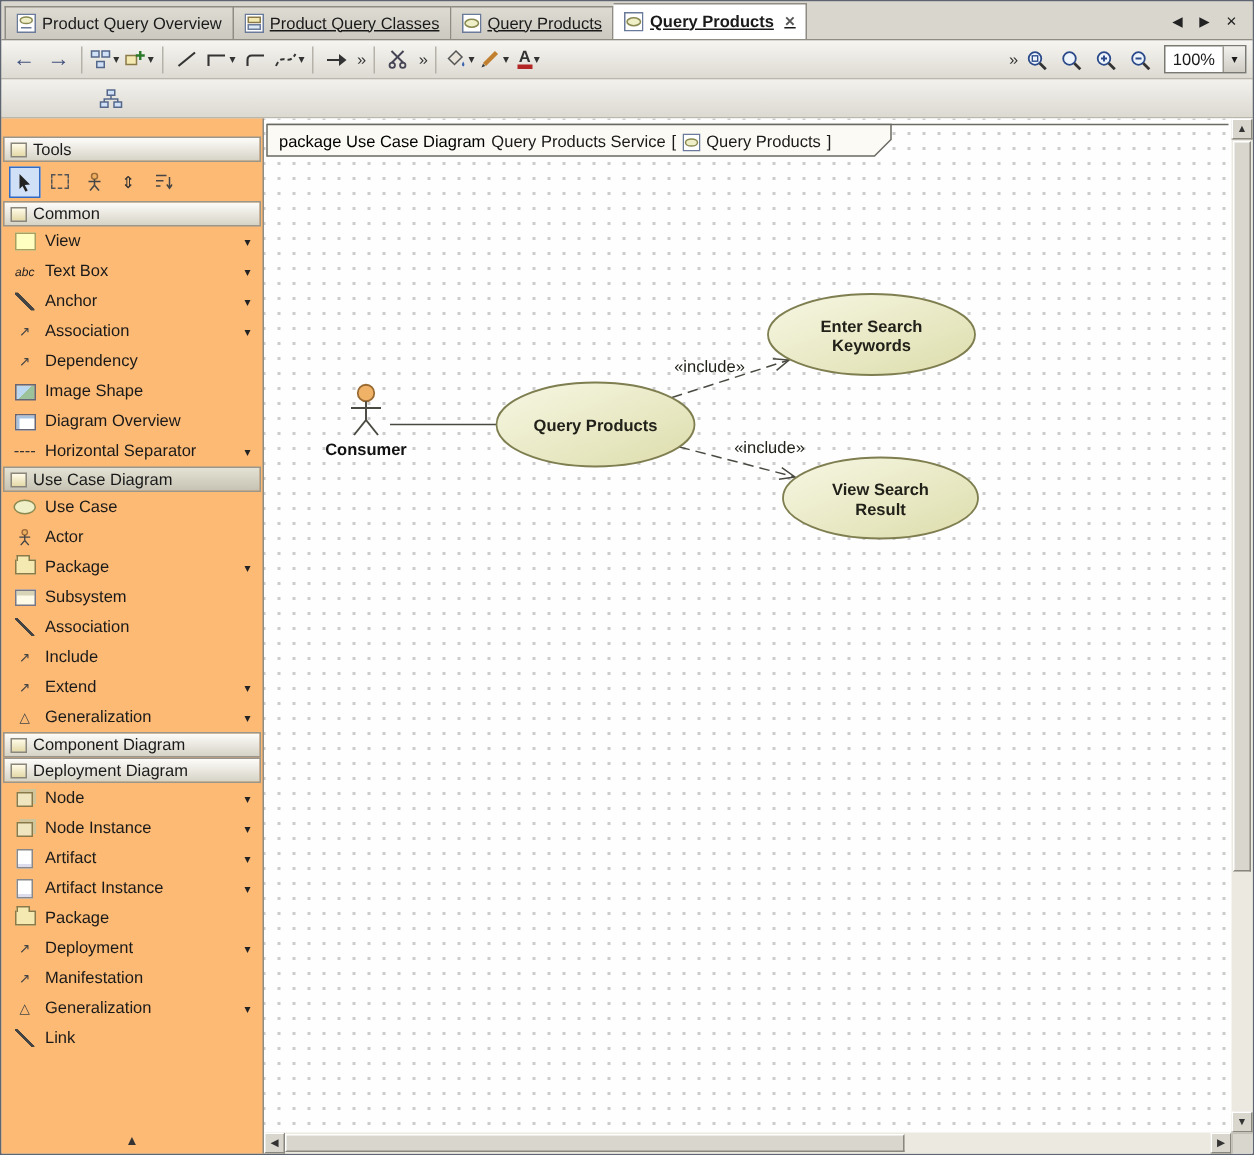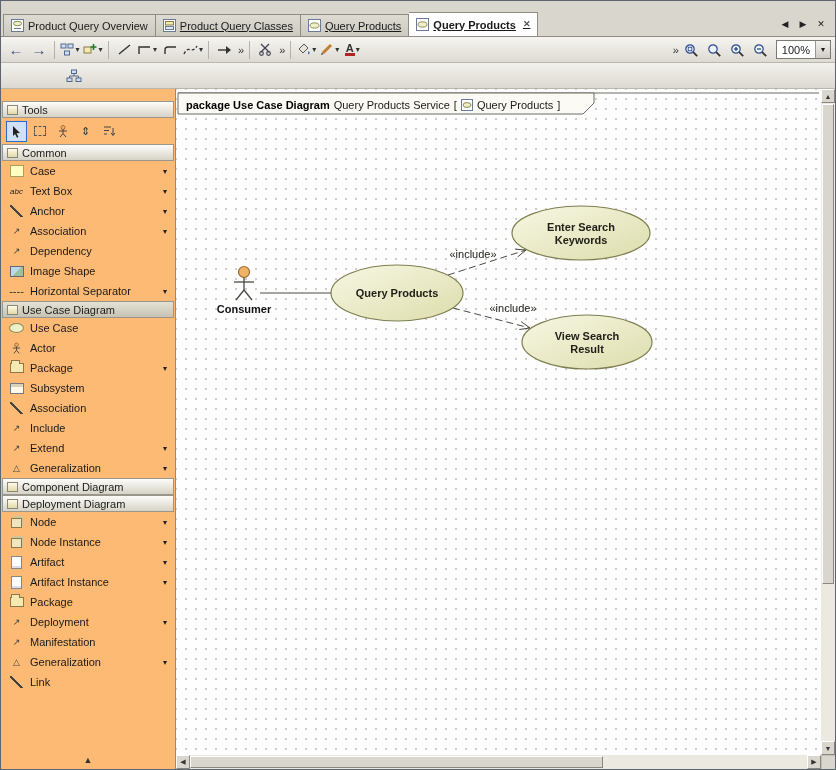--- a/index.html
+++ b/index.html
@@ -1,21 +1,21 @@
 <!DOCTYPE html>
 <html><head>
 <meta charset="utf-8">
 <style>
   *{box-sizing:border-box;margin:0;padding:0;}
   html,body{width:836px;height:770px;overflow:hidden;}
   body{font-family:"Liberation Sans",sans-serif;font-size:11px;color:#1a1a1a;background:#9aa0a8;}
   .window{width:836px;height:770px;border:1px solid #5d6570;background:#e8e5dc;display:flex;flex-direction:column;}
 
   
-  .tabbar{height:36px;background:#d9d6cd;display:flex;align-items:flex-end;padding:2px 2px 0 2px;border-bottom:1px solid #8f8c84;}
+  .tabbar{height:26px;background:#d9d6cd;display:flex;align-items:flex-end;padding:2px 2px 0 2px;border-bottom:1px solid #8f8c84;}
   .tab{display:flex;align-items:center;gap:4px;padding:0 7px;height:22px;border:1px solid #8f8c84;border-bottom:none;background:linear-gradient(#dedbd2,#ccc9c0);cursor:pointer;white-space:nowrap;}
   .tab + .tab{border-left:none;text-decoration:underline;}
   .tab.active{background:#ffffff;font-weight:bold;height:24px;}
   .tabicon{width:13px;height:13px;flex:0 0 auto;}
   .tab-close{font-size:9px;color:#555;margin-left:3px;line-height:1;}
   .tabnav{margin-left:auto;display:flex;align-items:center;gap:2px;padding:0 4px 4px 0;}
   .tabnav .nbtn{width:16px;height:16px;display:flex;align-items:center;justify-content:center;font-size:9px;color:#222;cursor:pointer;}
 
   
   .toolbar{height:26px;background:linear-gradient(#f6f5f1,#ddDAD2);border-bottom:1px solid #b9b6ae;display:flex;align-items:center;padding:0 4px;gap:1px;}
@@ -59,21 +59,21 @@
   .i-pkg::before{content:"";position:absolute;top:-4px;left:0;width:7px;height:3px;border:1px solid #8a7a4a;border-bottom:none;background:#f4e9b0;}
   .i-sub{width:14px;height:11px;border:1px solid #778;background:#fdfbe8;box-shadow:inset 0 3px 0 #d8d4b8;}
   .i-cube{width:11px;height:10px;border:1px solid #8a7a4a;background:#efe6c0;box-shadow:2px -2px 0 #cfc49a;margin-top:2px;}
   .i-doc{width:11px;height:13px;border:1px solid #888;background:#fff;box-shadow:inset 0 -2px 0 #dde;}
 
   
   .canvaswrap{flex:1;position:relative;background:#fff;min-width:0;}
   .canvas{position:absolute;left:0;top:0;right:14px;bottom:14px;background:#fefefe;background-image:radial-gradient(circle,#cccccc 1px,transparent 1.3px);background-size:10px 10px;background-position:5px 5px;overflow:hidden;}
   .diagram-svg{position:absolute;left:0;top:0;}
   .frame-label{position:absolute;left:10px;top:7px;height:17px;display:flex;align-items:center;gap:4px;white-space:nowrap;}
-  .fl-bold{font-weight:bold;color:#000;}
+  .fl-bold{font-weight:normal;color:#000;}
   .dicon{width:12px;height:12px;flex:0 0 auto;}
 
   .vscroll{position:absolute;right:0;top:0;bottom:14px;width:14px;background:#ece9e0;}
   .hscroll{position:absolute;left:0;bottom:0;right:14px;height:14px;background:#ece9e0;display:flex;}
   .corner{position:absolute;right:0;bottom:0;width:14px;height:14px;background:#d9d6cd;border-left:1px solid #c2bfb6;border-top:1px solid #c2bfb6;}
   .sbtn{width:14px;height:14px;flex:0 0 14px;background:#d9d6cd;border:1px solid;border-color:#fff #8a877f #8a877f #fff;display:flex;align-items:center;justify-content:center;font-size:7px;color:#333;cursor:pointer;}
   .vthumb{position:absolute;left:1px;right:1px;top:15px;height:72%;background:#d9d6cd;border:1px solid;border-color:#fff #8a877f #8a877f #fff;cursor:grab;}
   .hthumb{height:12px;margin-top:1px;width:64%;background:#d9d6cd;border:1px solid;border-color:#fff #8a877f #8a877f #fff;cursor:grab;}
   .vs-top{position:absolute;top:0;left:0;}
   .vs-bot{position:absolute;bottom:0;left:0;}
@@ -301,21 +301,21 @@
       </div>
 
       <div class="phead">
         <span class="phicon"></span>
         <span>Common</span>
       </div>
       <div class="prow">
         <span class="picon">
             <span class="i-note"></span>
           </span>
-        <span class="plabel">Case</span>
+        <span class="plabel">View</span>
         <span class="pdrop">▾</span>
       </div>
       <div class="prow">
         <span class="picon i-abc">abc</span>
         <span class="plabel">Text Box</span>
         <span class="pdrop">▾</span>
       </div>
       <div class="prow">
         <span class="picon">
             <span class="i-diag"></span>
@@ -330,20 +330,26 @@
       </div>
       <div class="prow">
         <span class="picon">↗</span>
         <span class="plabel">Dependency</span>
       </div>
       <div class="prow">
         <span class="picon">
             <span class="i-img"></span>
           </span>
         <span class="plabel">Image Shape</span>
+      </div>
+      <div class="prow">
+        <span class="picon">
+            <span class="i-ovw"></span>
+          </span>
+        <span class="plabel">Diagram Overview</span>
       </div>
       <div class="prow">
         <span class="picon i-dash">----</span>
         <span class="plabel">Horizontal Separator</span>
         <span class="pdrop">▾</span>
       </div>
 
       <div class="phead sel">
         <span class="phicon"></span>
         <span>Use Case Diagram</span>

